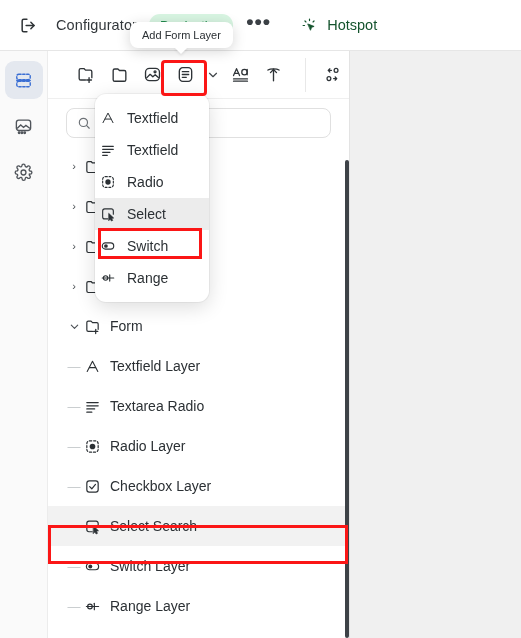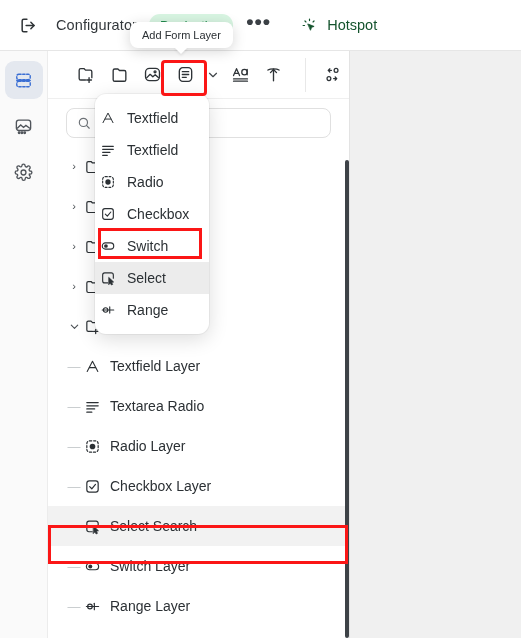--- a/index.html
+++ b/index.html
@@ -488,46 +488,37 @@
     </div>
     <div class="mi">
       <span class="mi-icon">
         <svg width="16" height="16" viewBox="0 0 24 24" fill="none" stroke="#2b3034" stroke-width="1.7" stroke-linecap="round">
           <rect x="4" y="4" width="16" height="16" rx="4" stroke-dasharray="3 2.6"></rect>
           <circle cx="12" cy="12" r="4" fill="#2b3034" stroke="none"></circle>
         </svg>
       </span>
       <span>Radio</span>
     </div>
-    <div class="mi">
+    <div class="mi hl">
       <span class="mi-icon">
         <svg width="16" height="16" viewBox="0 0 24 24" fill="none" stroke="#2b3034" stroke-width="1.7" stroke-linecap="round" stroke-linejoin="round">
-          <rect x="4" y="4" width="16" height="16" rx="3.4"></rect>
-          <polyline points="8 12.2 11 15.2 16.2 9"></polyline>
-        </svg>
-      </span>
-      <span>Checkbox</span>
+          <path d="M20 12.4V7.4a3 3 0 0 0-3-3H7a3 3 0 0 0-3 3v9a3 3 0 0 0 3 3h4.6"></path>
+          <path d="M13.4 11.4 20.4 18l-3 .6 1.6 3-1.9.9-1.6-3-2.1 2.2z" fill="#2b3034" stroke-width="1.1"></path>
+        </svg>
+      </span>
+      <span>Select</span>
     </div>
     <div class="mi">
       <span class="mi-icon">
         <svg width="16" height="16" viewBox="0 0 24 24" fill="none" stroke="#2b3034" stroke-width="1.7">
           <rect x="3.4" y="7.4" width="17.2" height="9.2" rx="4.6"></rect>
           <circle cx="8.9" cy="12" r="2.8" fill="#2b3034" stroke="none"></circle>
         </svg>
       </span>
       <span>Switch</span>
-    </div>
-    <div class="mi hl">
-      <span class="mi-icon">
-        <svg width="16" height="16" viewBox="0 0 24 24" fill="none" stroke="#2b3034" stroke-width="1.7" stroke-linecap="round" stroke-linejoin="round">
-          <path d="M20 12.4V7.4a3 3 0 0 0-3-3H7a3 3 0 0 0-3 3v9a3 3 0 0 0 3 3h4.6"></path>
-          <path d="M13.4 11.4 20.4 18l-3 .6 1.6 3-1.9.9-1.6-3-2.1 2.2z" fill="#2b3034" stroke-width="1.1"></path>
-        </svg>
-      </span>
-      <span>Select</span>
     </div>
     <div class="mi">
       <span class="mi-icon">
         <svg width="16" height="16" viewBox="0 0 24 24" fill="none" stroke="#2b3034" stroke-width="1.7" stroke-linecap="round">
           <line x1="3.4" y1="12" x2="20.6" y2="12"></line>
           <circle cx="8.4" cy="12" r="3.3"></circle>
           <line x1="14.6" y1="7.4" x2="14.6" y2="16.6"></line>
         </svg>
       </span>
       <span>Range</span>

